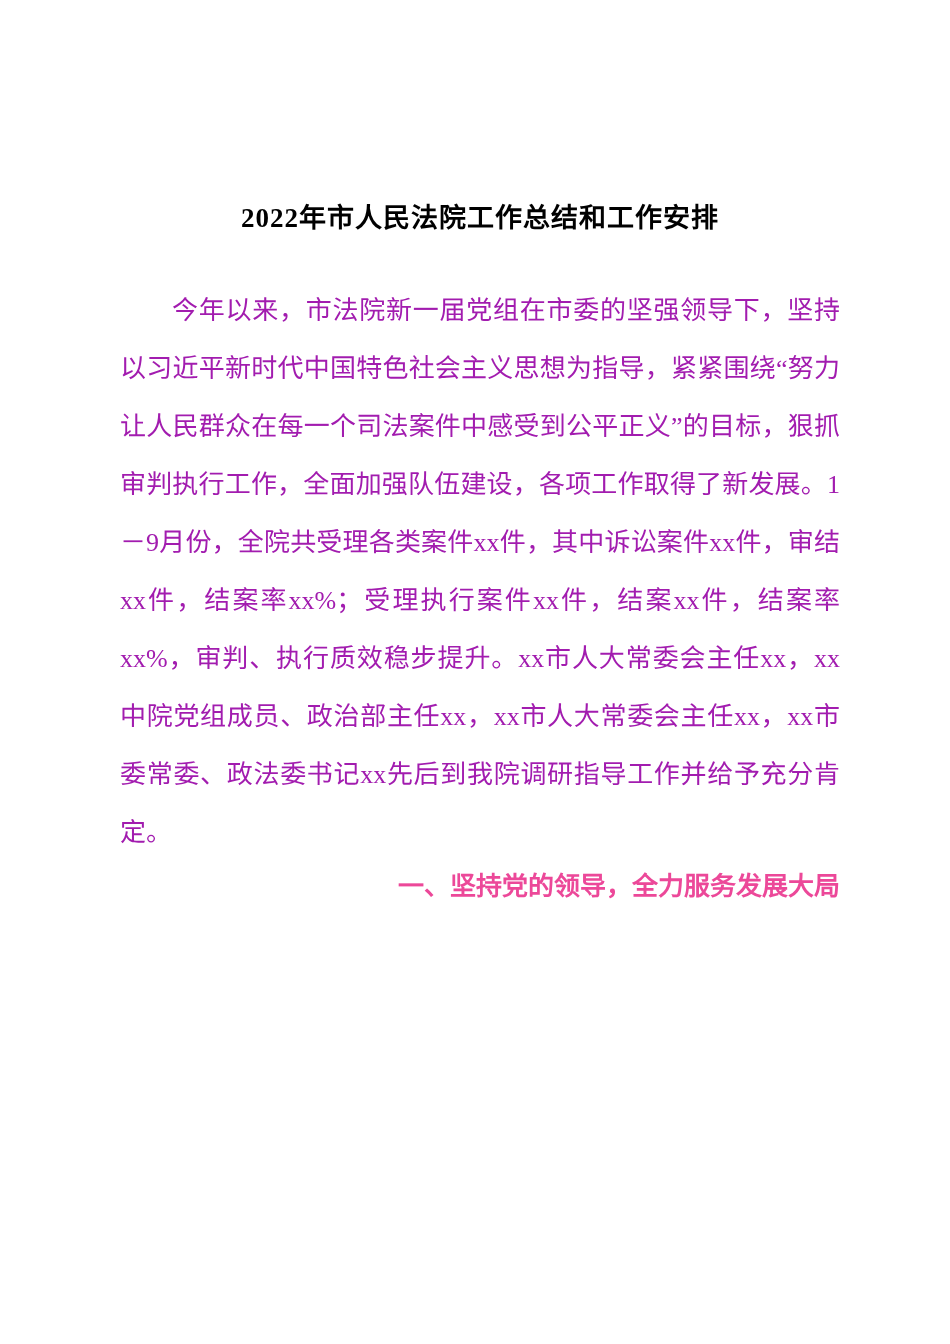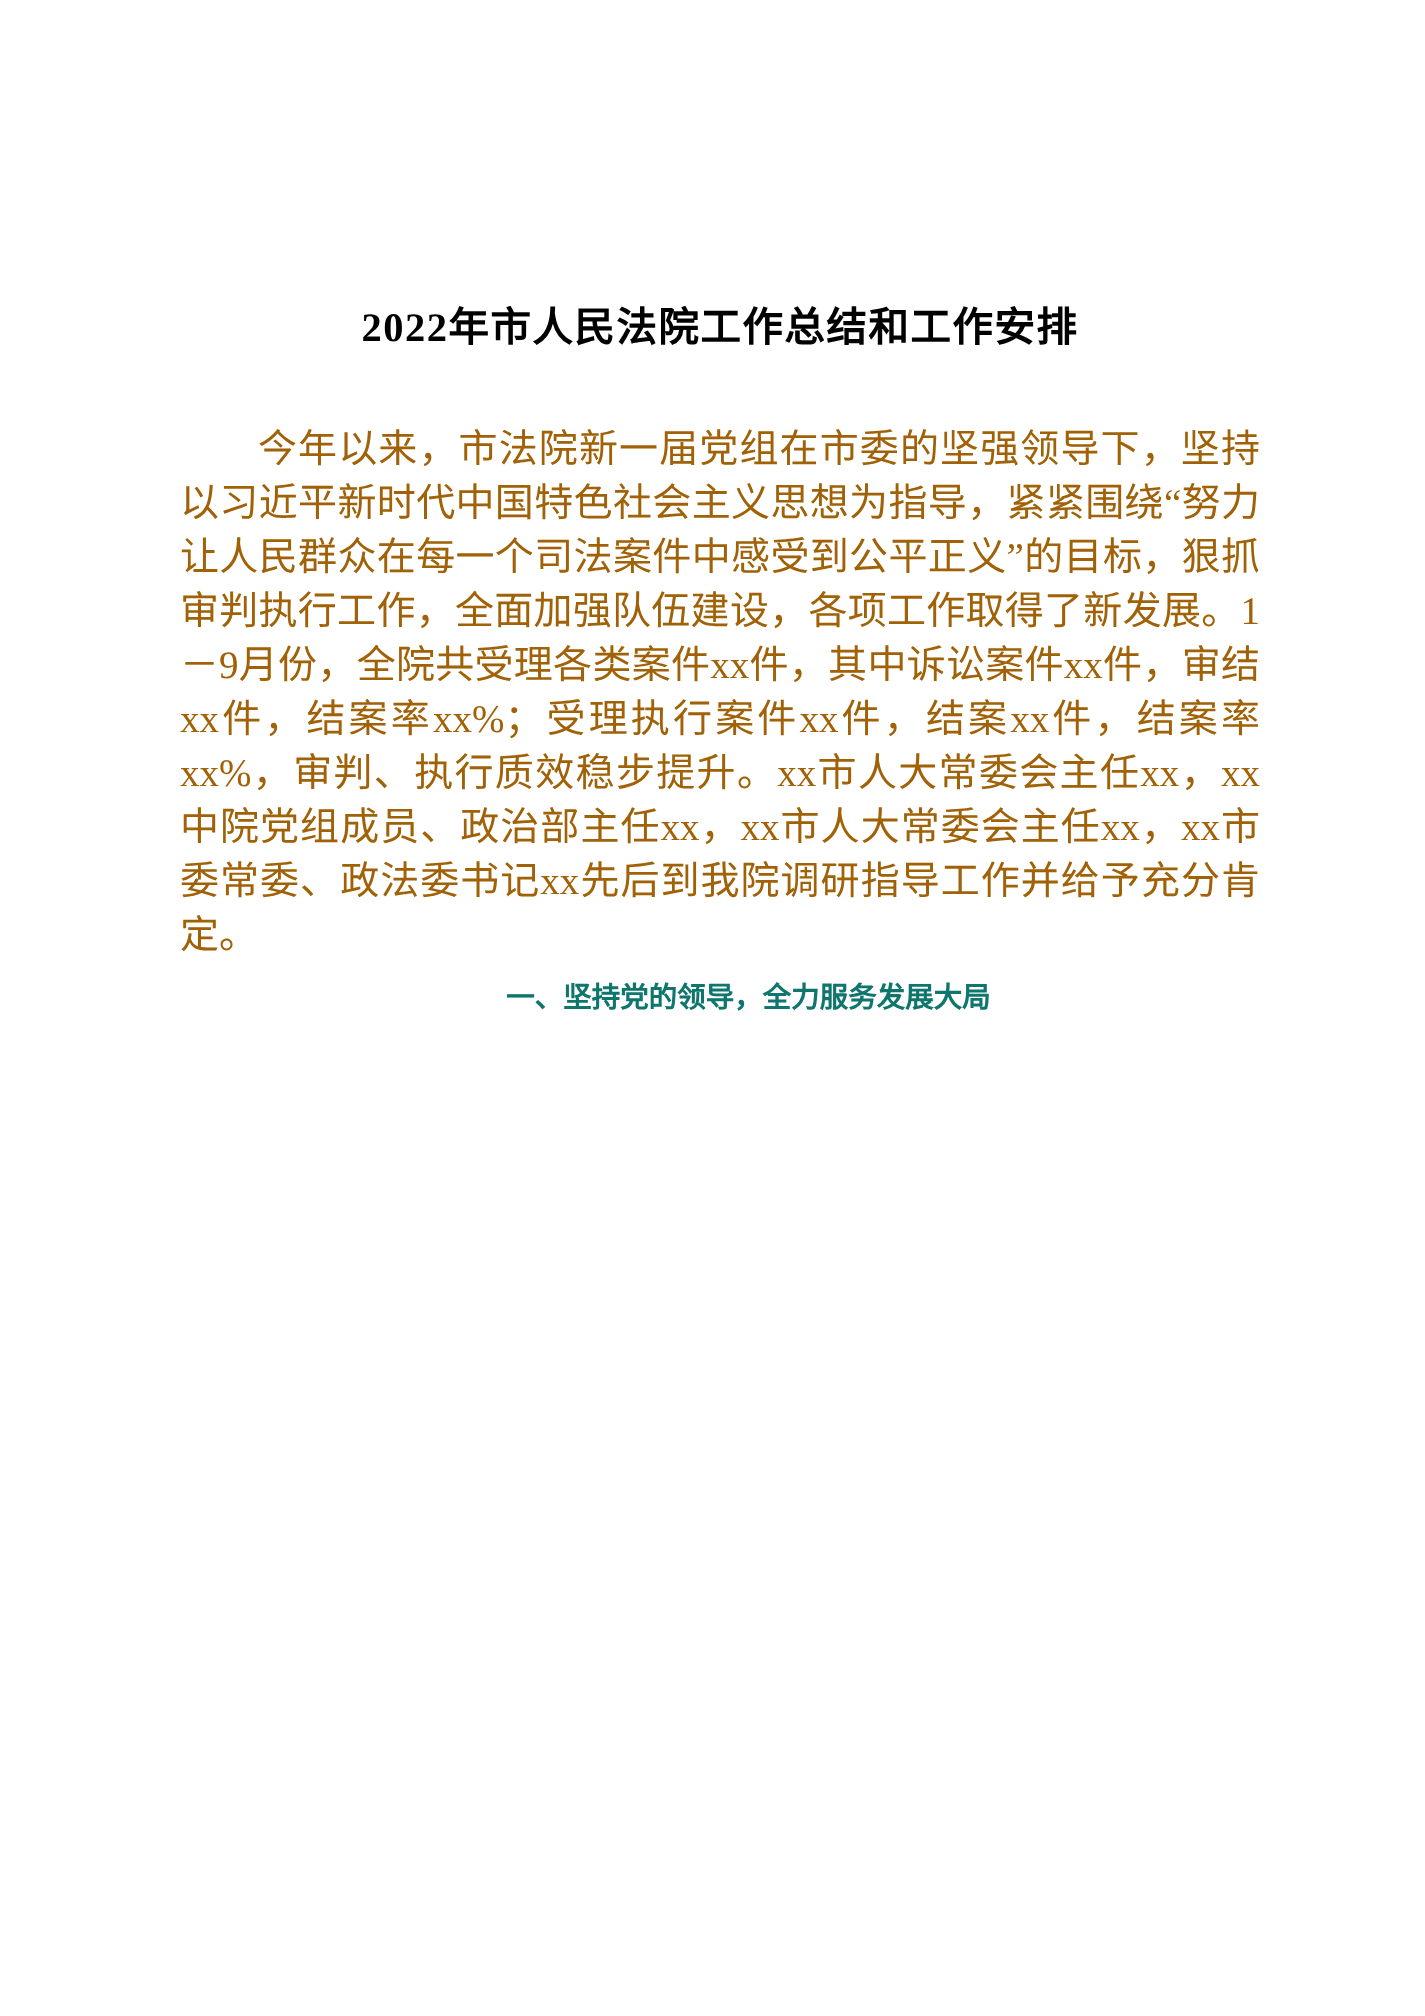--- a/index.html
+++ b/index.html
@@ -24,35 +24,35 @@
     font-weight: 700;
     line-height: 44px;
     text-align: center;
     letter-spacing: 1px;
     margin: 0 0 42px 0;
     color: #000000;
   }
   .para {
     font-family: "Liberation Serif", "DejaVu Serif", serif;
     font-size: 26px;
-    line-height: 36px;
+    line-height: 58px;
     text-align: justify;
     text-indent: 2em;
     margin: 0;
-    color: #a16207;
+    color: #a21caf;
   }
   .section-heading {
     font-family: "Liberation Sans", "DejaVu Sans", sans-serif;
-    font-size: 19px;
+    font-size: 26px;
     font-weight: 700;
     line-height: 48.5px;
     text-indent: 2em;
-    text-align: center;
+    text-align: right;
     margin: 0;
-    color: #0f766e;
+    color: #ec4899;
   }
   .emphasis {
     font-weight: 700;
     font-family: "Liberation Sans", "DejaVu Sans", sans-serif;
   }
 </style>
 </head>
 <body>
 
 <div class="page">

